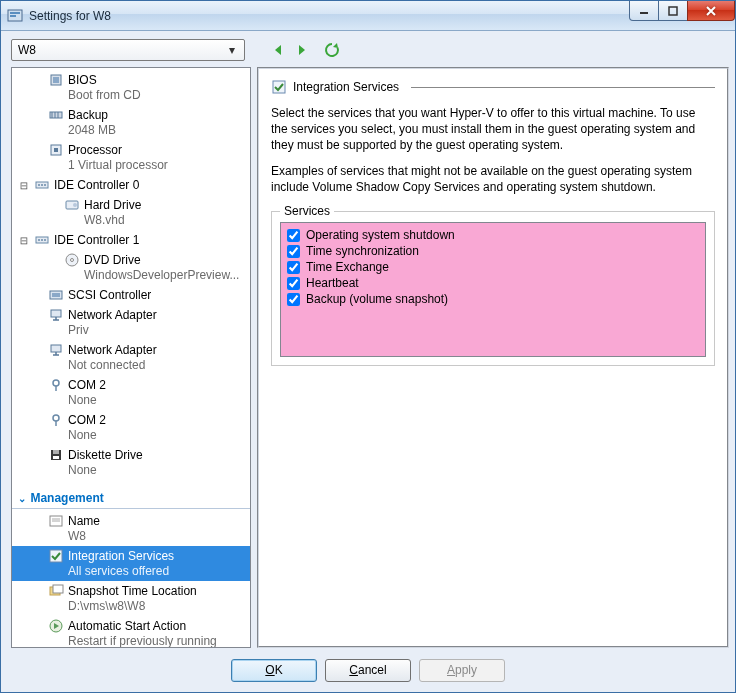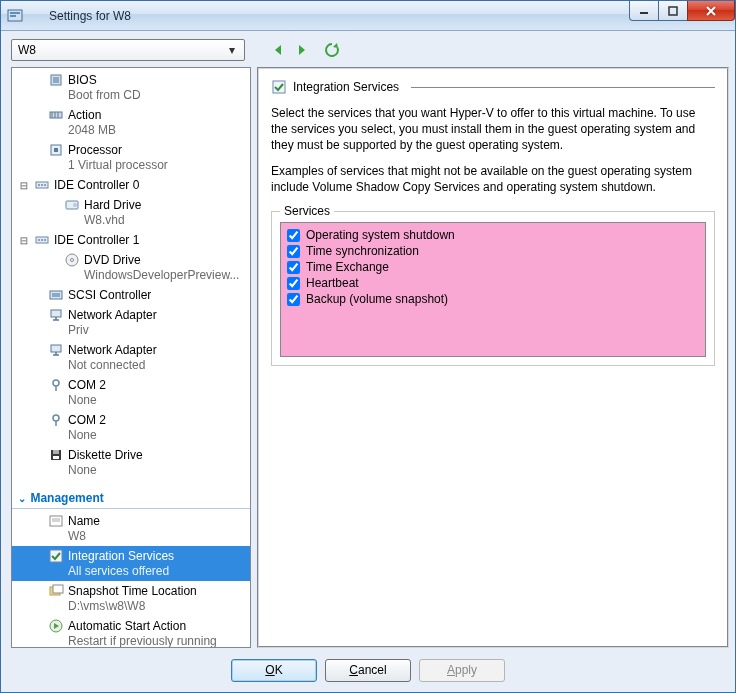--- a/index.html
+++ b/index.html
@@ -17,21 +17,21 @@
     background: linear-gradient(to bottom, #eaf3fb 0%, #d6e5f5 45%, #c0d6ed 46%, #d9e8f7 100%);
     border-bottom: 1px solid #8aa8c8;
     display: flex; align-items: center;
     padding: 0 0 0 6px;
   }
   .titlebar .app-icon {
     width: 16px; height: 16px; margin-right: 6px;
     display: inline-flex; align-items: center; justify-content: center;
     font-size: 12px;
   }
-  .titlebar .title { flex: 1; color: #1a2a3a; margin-left: 20px; }
+  .titlebar .title { flex: 1; color: #1a2a3a; }
   .winbtns { display: flex; height: 20px; margin-top: 0; align-self: flex-start;}
   .winbtn {
     width: 30px; height: 20px;
     border: 1px solid #4a6a90;
     background: linear-gradient(to bottom, #f4f8fc, #cfe0f1);
     display: flex; align-items: center; justify-content: center;
     border-top: none;
     margin-left: -1px;
   }
   .winbtn.close {
@@ -238,21 +238,21 @@
             <div class="row1">
               <span class="expander"></span>
               <span class="icon">
                 <svg width="16" height="16" viewBox="0 0 16 16">
                   <rect x="2" y="5" width="12" height="6" fill="#cfd8e4" stroke="#5a7a9a"></rect>
                   <line x1="4" y1="5" x2="4" y2="11" stroke="#5a7a9a"></line>
                   <line x1="7" y1="5" x2="7" y2="11" stroke="#5a7a9a"></line>
                   <line x1="10" y1="5" x2="10" y2="11" stroke="#5a7a9a"></line>
                 </svg>
               </span>
-              <span class="label">Action</span>
+              <span class="label">Backup</span>
             </div>
             <div class="sub">2048 MB</div>
           </div>
           <div class="node indent1">
             <div class="row1">
               <span class="expander"></span>
               <span class="icon">
                 <svg width="16" height="16" viewBox="0 0 16 16">
                   <rect x="3" y="3" width="10" height="10" fill="#e8eef6" stroke="#5a7a9a"></rect>
                   <rect x="6" y="6" width="4" height="4" fill="#5a7a9a"></rect>

